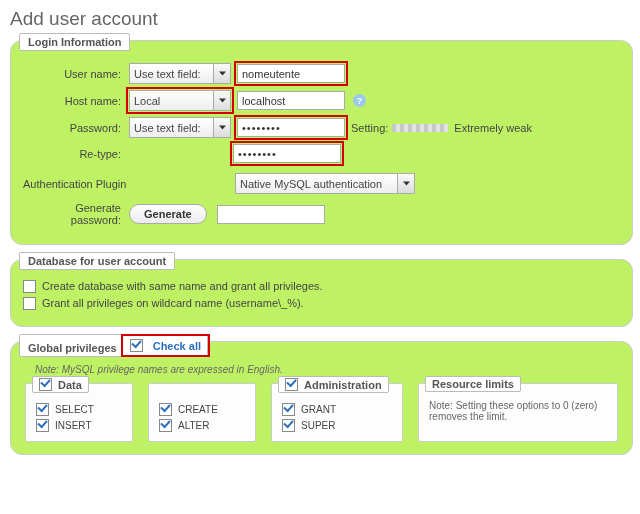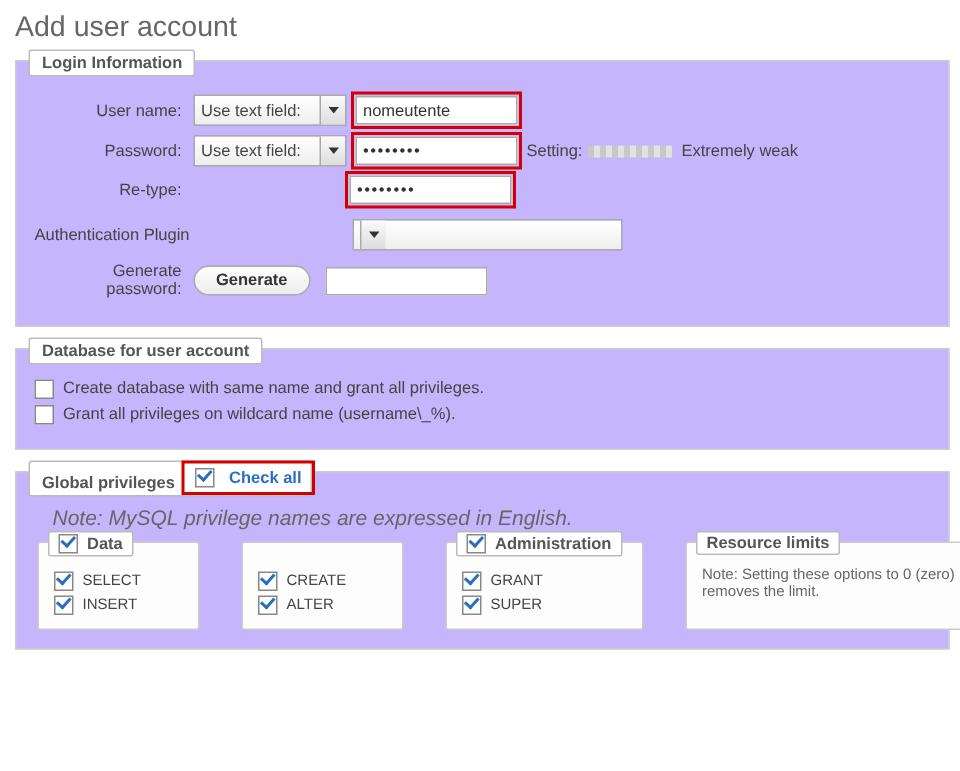--- a/index.html
+++ b/index.html
@@ -1,39 +1,39 @@
 <!DOCTYPE html>
 <html><head>
 <meta charset="utf-8">
 <style>
 html,body{margin:0;padding:0;font-family:Arial,Helvetica,sans-serif;font-size:11px;color:#444;background:#fff}
 body{width:640px;height:514px;overflow:hidden}
 .page-title{font-size:19px;font-weight:normal;color:#666;margin:8px 0 10px 10px}
-.fieldset{border:1px solid #ccc;background:#c4b5fd;margin:8px 7px 14px 10px;padding:16px 12px 12px 12px;position:relative;border-radius:0}
+.fieldset{border:1px solid #ccc;background:#bef264;margin:8px 7px 14px 10px;padding:16px 12px 12px 12px;position:relative;border-radius:12px}
 .fieldset .legend{position:absolute;top:-8px;left:8px;background:#fff;border:1px solid #bbb;padding:2px 8px;font-size:11px;font-weight:bold;color:#555;border-radius:2px}
 .row{display:flex;align-items:center;margin:6px 0}
 .row .lab{width:98px;text-align:right;padding-right:8px;color:#444}
 .sel{display:inline-flex;align-items:center;border:1px solid #aaa;background:linear-gradient(#fff,#eee);height:19px;padding:0 0 0 4px;font-size:11px;margin-right:6px}
 .sel .caret{width:16px;height:19px;border-left:1px solid #aaa;display:flex;align-items:center;justify-content:center;background:linear-gradient(#fafafa,#ddd)}
 .sel .caret svg{width:7px;height:5px;fill:#333}
 .txt{border:1px solid #aaa;height:17px;padding:0 4px;font-size:11px;background:#fff;color:#333;width:98px}
 .redbox{outline:2px solid #d40000;outline-offset:1px}
 .help{width:13px;height:13px;border-radius:50%;background:#9cc7ec;display:inline-flex;align-items:center;justify-content:center;margin-left:8px;font-size:9px;color:#fff;font-weight:bold}
 .strength-label{margin:0 4px 0 6px;color:#444}
 .strength-bar{display:inline-block;width:56px;height:8px;background:repeating-linear-gradient(90deg,#c7c7c7 0,#c7c7c7 4px,#e2e2e2 4px,#e2e2e2 8px);vertical-align:middle}
 .strength-text{margin-left:6px;color:#444}
 .btn{display:inline-flex;align-items:center;border:1px solid #aaa;background:linear-gradient(#fff,#ececec);padding:3px 14px;border-radius:12px;font-size:11px;font-weight:bold;color:#333;cursor:pointer}
 .auth-lab{display:inline-block;width:212px;color:#444}
 .chk{width:11px;height:11px;border:1px solid #888;background:#fff;display:inline-block;margin-right:6px;position:relative;flex-shrink:0}
 .chk.checked::after{content:"";position:absolute;left:1px;top:0;width:7px;height:4px;border-left:2px solid #2a6fbf;border-bottom:2px solid #2a6fbf;transform:rotate(-48deg)}
 .chkline{display:flex;align-items:flex-start;margin:4px 0;color:#444}
 .legend-inline{display:inline-flex;align-items:flex-end;margin-left:6px}
 .checkall{color:#2a6fbf;font-weight:bold;margin-left:4px}
-.note{font-style:italic;font-size:14px;color:#666;margin:4px 12px 8px 12px}
-.privs{display:flex;gap:28px;margin:6px 2px 0 2px}
+.note{font-style:italic;font-size:10px;color:#666;margin:4px 12px 8px 12px}
+.privs{display:flex;gap:15px;margin:6px 2px 0 2px}
 .pbox{border:1px solid #ccc;background:#fdfdfd;position:relative;padding:16px 10px 6px 10px;min-width:86px;border-radius:2px}
 .pbox .plegend{position:absolute;top:-8px;left:6px;background:#fff;border:1px solid #bbb;padding:1px 6px;font-size:11px;color:#555;border-radius:2px;display:flex;align-items:center;font-weight:bold}
 .pbox .smallnote{font-size:10px;color:#666}
 .pitem{display:flex;align-items:center;margin:3px 0;font-size:10px}
 .wide-row .lab{width:98px}
 </style>
 </head>
 <body>
 
 <h1 class="page-title">Add user account</h1>
@@ -47,20 +47,33 @@
       <span style="flex:1">Use text field:</span>
       <span class="caret">
           <svg viewBox="0 0 10 6">
             <path d="M0 0h10L5 6z"></path>
           </svg>
         </span>
     </div>
     <input class="txt redbox" value="nomeutente" style="">
   </div>
 
+  <div class="row">
+    <div class="lab">Host name:</div>
+    <div class="sel redbox" style="width:96px">
+      <span style="flex:1">Local</span>
+      <span class="caret">
+          <svg viewBox="0 0 10 6">
+            <path d="M0 0h10L5 6z"></path>
+          </svg>
+        </span>
+    </div>
+    <input class="txt" value="localhost" style="">
+    <span class="help">?</span>
+  </div>
 
   <div class="row">
     <div class="lab">Password:</div>
     <div class="sel" style="width:96px">
       <span style="flex:1">Use text field:</span>
       <span class="caret">
           <svg viewBox="0 0 10 6">
             <path d="M0 0h10L5 6z"></path>
           </svg>
         </span>
@@ -73,20 +86,21 @@
 
   <div class="row">
     <div class="lab">Re-type:</div>
     <div style="width:104px"></div>
     <input class="txt redbox" style="width: 98px; letter-spacing: 1px;" value="••••••••">
   </div>
 
   <div class="row" style="margin-top:10px">
     <span class="auth-lab">Authentication Plugin</span>
     <div class="sel" style="width:174px">
+      <span style="flex:1">Native MySQL authentication</span>
       <span class="caret">
           <svg viewBox="0 0 10 6">
             <path d="M0 0h10L5 6z"></path>
           </svg>
         </span>
     </div>
   </div>
 
   <div class="row wide-row" style="margin-top:8px">
     <div class="lab">Generate password:</div>

